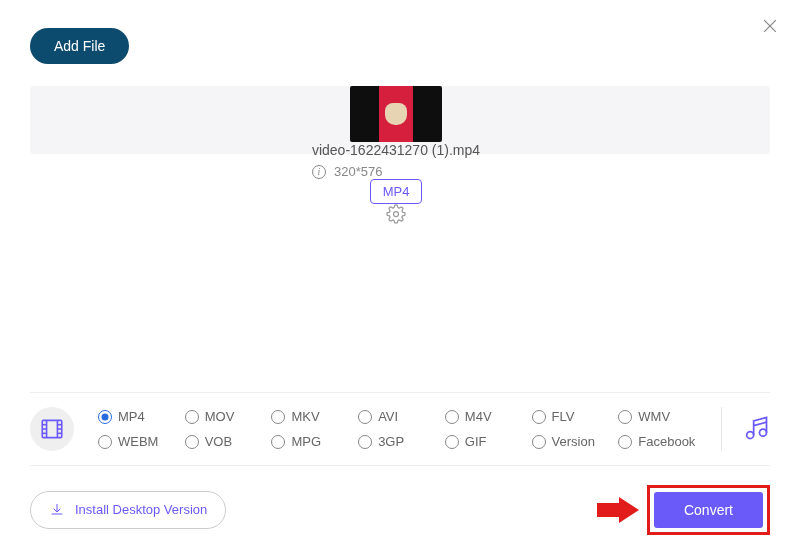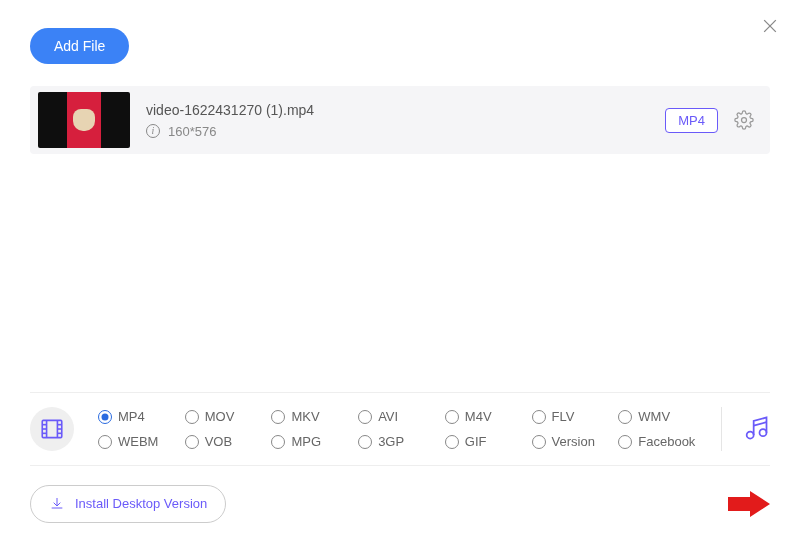--- a/index.html
+++ b/index.html
@@ -17,40 +17,40 @@
     top: 16px;
     right: 20px;
     cursor: pointer;
     color: #888;
   }
   .window-close svg { width: 20px; height: 20px; }
   .add-file-btn {
     position: absolute;
     top: 28px;
     left: 30px;
-    background: #3b82f6;
+    background: #0c4a6e;
     color: #fff;
     border: none;
     border-radius: 20px;
     padding: 10px 24px;
     font-size: 14px;
     cursor: pointer;
   }
   .file-row {
     position: absolute;
     top: 86px;
     left: 30px;
     right: 30px;
     height: 68px;
     background: #f5f5f7;
     border-radius: 4px;
     display: flex;
     align-items: center;
     padding: 0 16px 0 8px;
-    gap: 16px;
+    flex-direction: column;
   }
   .thumb {
     width: 92px;
     height: 56px;
     background: #0e0e0e;
     position: relative;
     border-radius: 2px;
     overflow: hidden;
     flex-shrink: 0;
   }
@@ -192,21 +192,21 @@
 </div>
 
 <button class="add-file-btn">Add File</button>
 
 <div class="file-row">
   <div class="thumb"></div>
   <div class="file-meta">
     <div class="file-name">video-1622431270 (1).mp4</div>
     <div class="file-dim">
       <span class="info-icon">i</span>
-      <span>160*576</span>
+      <span>320*576</span>
     </div>
   </div>
   <button class="format-badge">MP4</button>
   <div class="gear">
     <svg viewBox="0 0 24 24" fill="none" stroke="currentColor" stroke-width="1.5">
       <circle cx="12" cy="12" r="3"></circle>
       <path d="M19.4 15a1.7 1.7 0 0 0 .34 1.87l.06.06a2 2 0 1 1-2.83 2.83l-.06-.06a1.7 1.7 0 0 0-1.87-.34 1.7 1.7 0 0 0-1 1.56V21a2 2 0 1 1-4 0v-.09a1.7 1.7 0 0 0-1-1.56 1.7 1.7 0 0 0-1.87.34l-.06.06a2 2 0 1 1-2.83-2.83l.06-.06a1.7 1.7 0 0 0 .34-1.87 1.7 1.7 0 0 0-1.56-1H3a2 2 0 1 1 0-4h.09a1.7 1.7 0 0 0 1.56-1 1.7 1.7 0 0 0-.34-1.87l-.06-.06a2 2 0 1 1 2.83-2.83l.06.06a1.7 1.7 0 0 0 1.87.34H9a1.7 1.7 0 0 0 1-1.56V3a2 2 0 1 1 4 0v.09a1.7 1.7 0 0 0 1 1.56 1.7 1.7 0 0 0 1.87-.34l.06-.06a2 2 0 1 1 2.83 2.83l-.06.06a1.7 1.7 0 0 0-.34 1.87V9a1.7 1.7 0 0 0 1.56 1H21a2 2 0 1 1 0 4h-.09a1.7 1.7 0 0 0-1.56 1z"></path>
     </svg>
   </div>
 </div>
@@ -302,14 +302,17 @@
         <path d="M4 18 H20"></path>
     </svg>
     <span>Install Desktop Version</span>
   </button>
   <div class="convert-wrap">
     <span class="arrow-ann">
       <svg viewBox="0 0 42 26">
           <polygon points="0,6 22,6 22,0 42,13 22,26 22,20 0,20" fill="currentColor"></polygon>
         </svg>
     </span>
+    <span class="convert-highlight">
+      <button class="convert-btn">Convert</button>
+    </span>
   </div>
 </div>
 
 </body></html>

